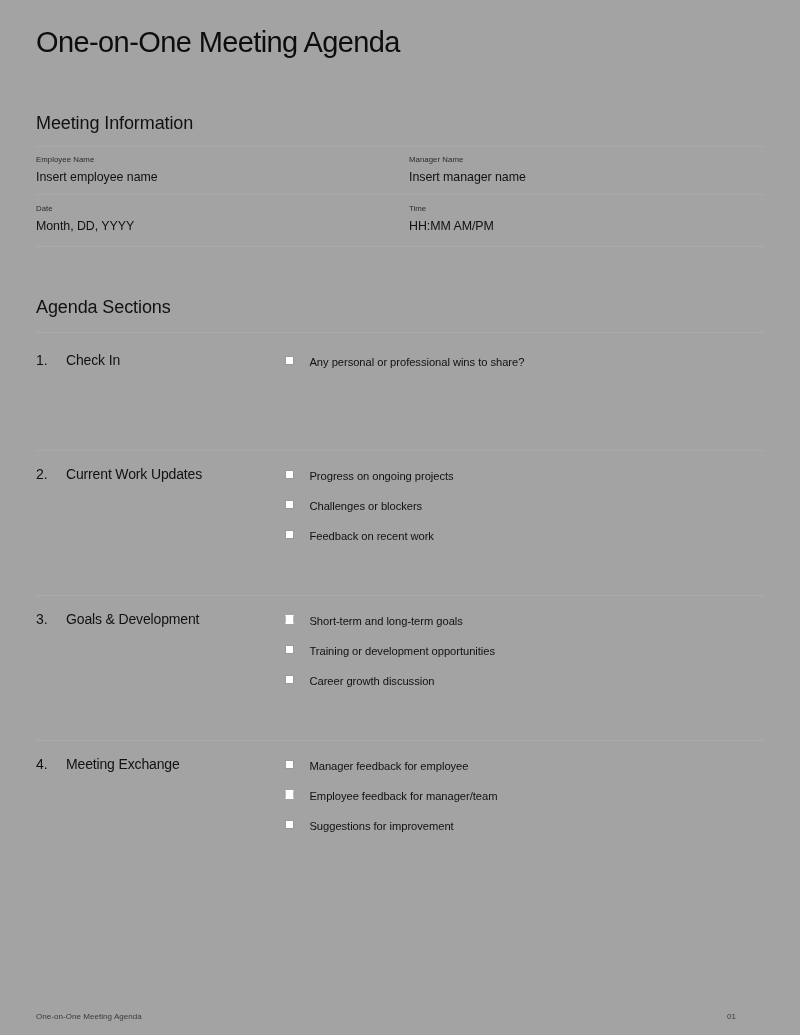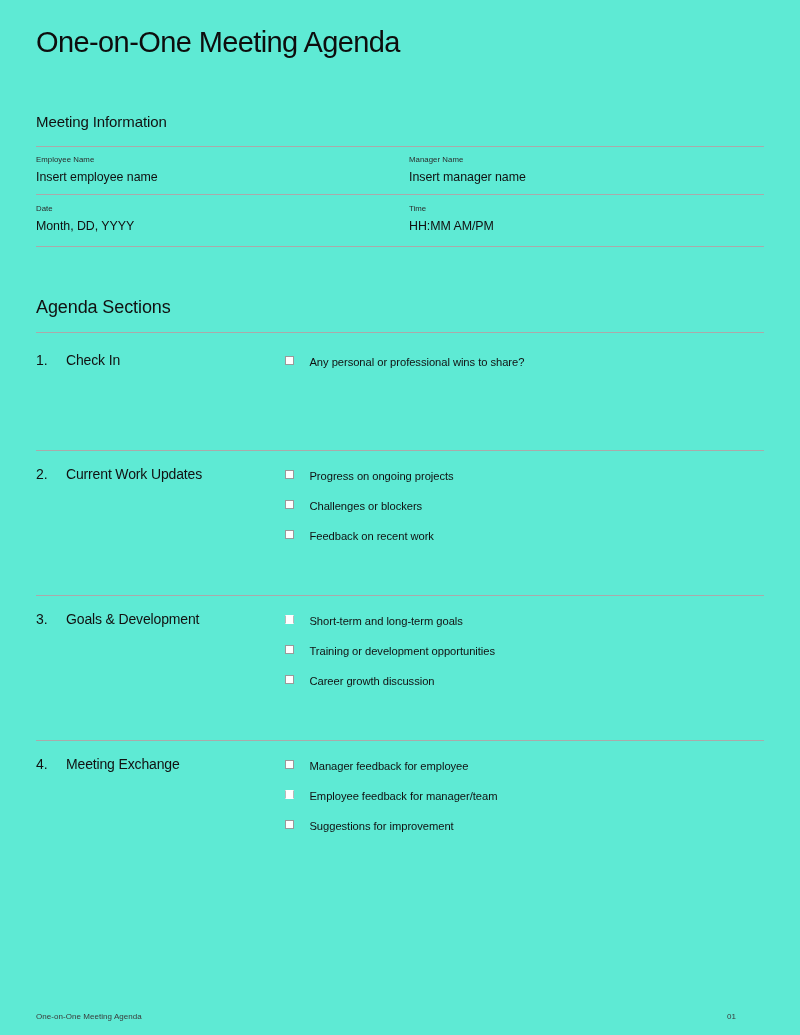--- a/index.html
+++ b/index.html
@@ -10,21 +10,21 @@
   }
   body {
     font-family: "Liberation Sans", sans-serif;
     color: #111111;
     -webkit-font-smoothing: antialiased;
   }
   .page {
     position: relative;
     width: 800px;
     height: 1035px;
-    background: #5eead4;
+    background: #a3a3a3;
     overflow: hidden;
     box-sizing: border-box;
   }
 
   
   .doc-title {
     position: absolute;
     left: 36px;
     top: 26px;
     font-size: 29px;
@@ -38,21 +38,21 @@
   .section-heading {
     position: absolute;
     left: 36px;
     font-weight: 400;
     color: #111111;
     letter-spacing: -0.1px;
     white-space: nowrap;
   }
   .heading-meeting-info {
     top: 113px;
-    font-size: 15px;
+    font-size: 18px;
   }
   .heading-agenda {
     top: 297px;
     font-size: 18px;
   }
 
   
   .rule {
     position: absolute;
     left: 36px;

